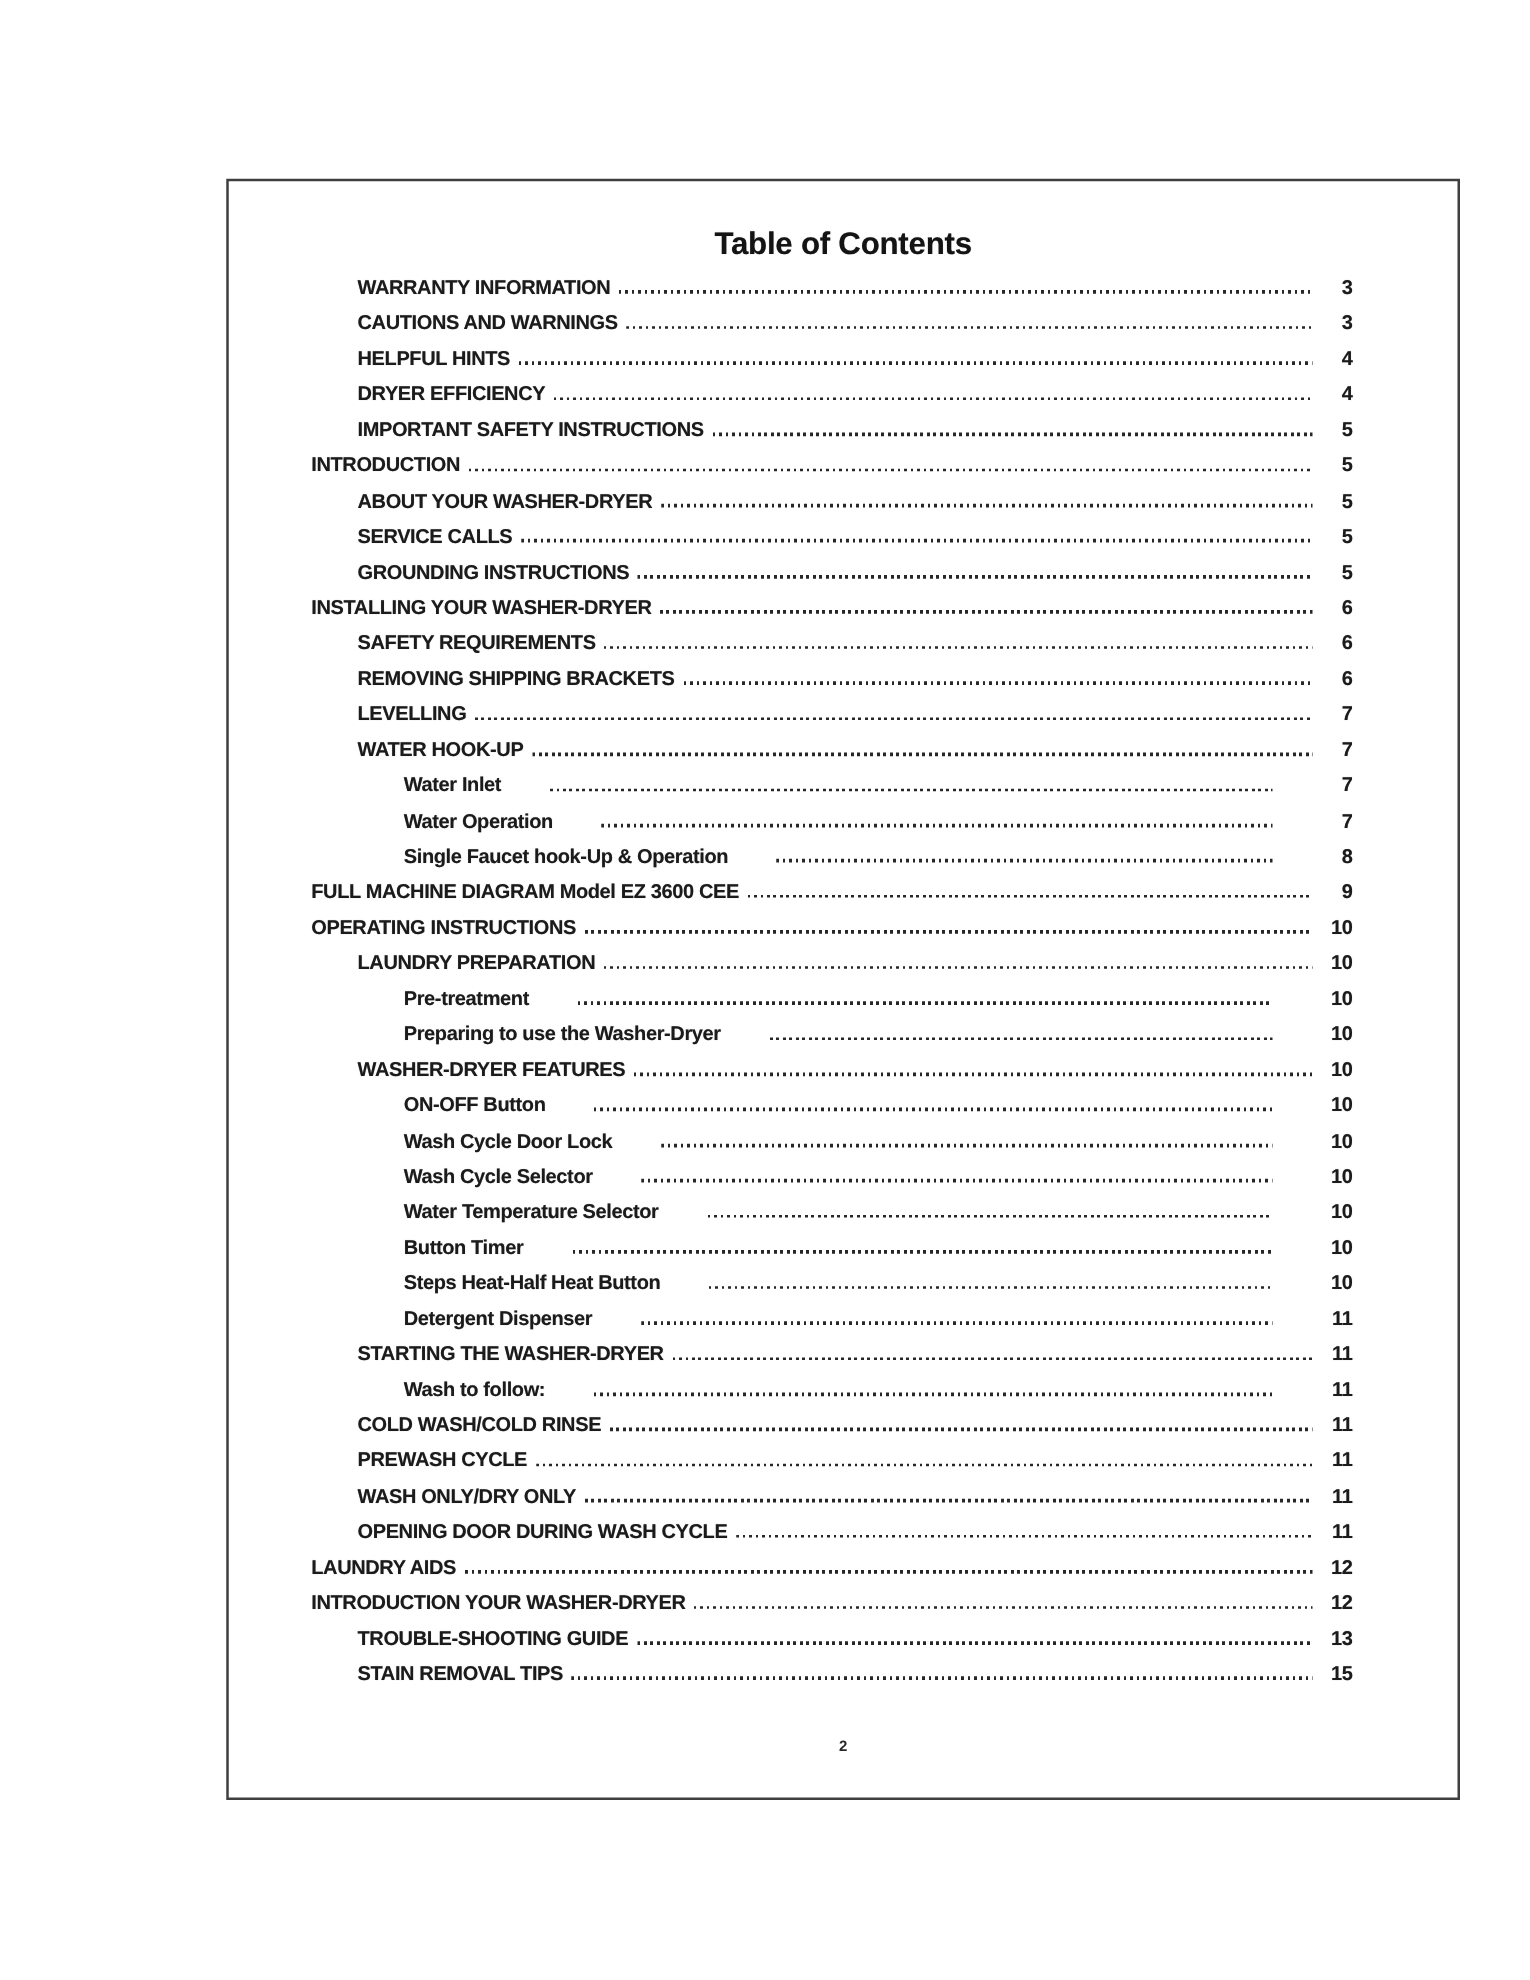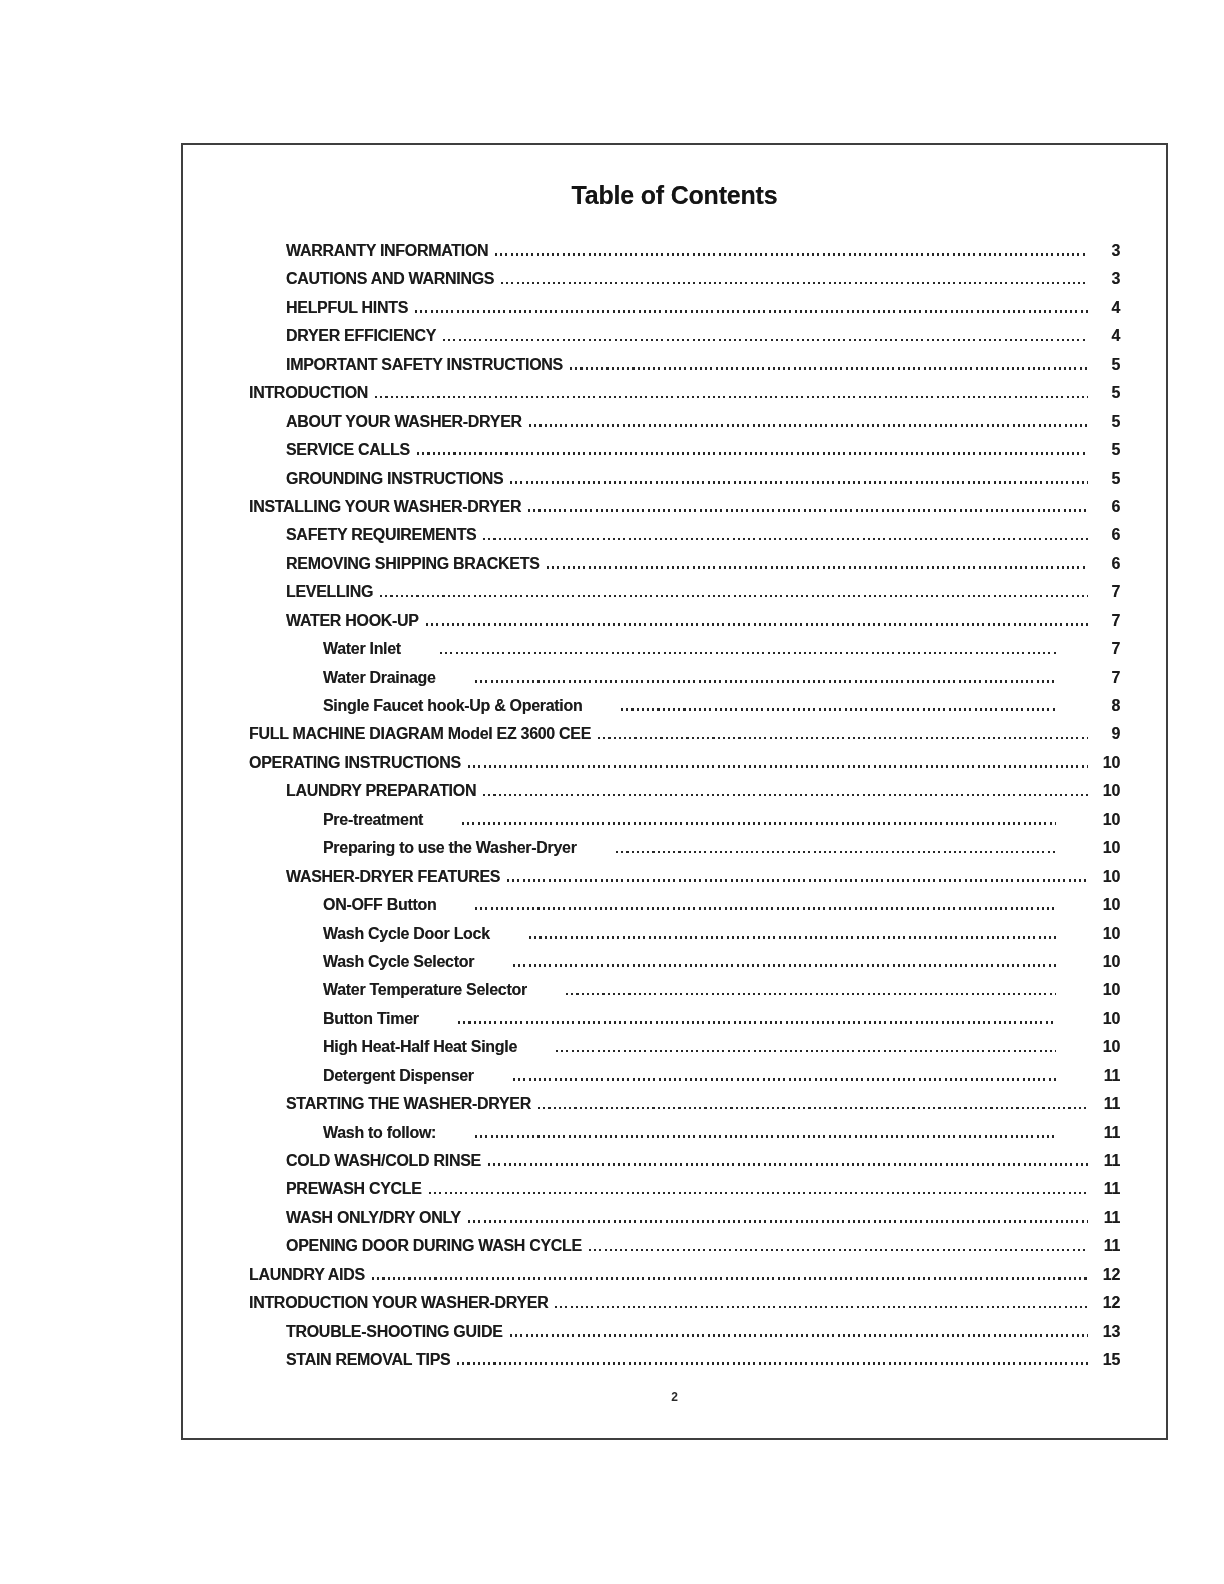--- a/index.html
+++ b/index.html
@@ -28,23 +28,23 @@
   .toc-title {
     margin: 36px 0 0 0;
     text-align: center;
     font-size: 25px;
     font-weight: 700;
     color: #141414;
     letter-spacing: -0.2px;
     text-shadow: 0 0 0.6px rgba(20,20,20,0.55);
   }
   .toc {
-    margin-top: 32px;
+    margin-top: 12px;
     padding-left: 66px;
-    padding-right: 46px;
+    padding-right: 84px;
   }
   .toc-row {
     display: flex;
     align-items: baseline;
     height: 28.45px;
     font-size: 16px;
     font-weight: 700;
     color: #1b1b1b;
     letter-spacing: -0.3px;
     white-space: nowrap;
@@ -156,21 +156,21 @@
         <span class="toc-label">WATER HOOK-UP</span>
         <span class="toc-leader"></span>
         <span class="toc-page">7</span>
       </div>
         <div class="toc-row lvl-2">
         <span class="toc-label">Water Inlet</span>
         <span class="toc-leader"></span>
         <span class="toc-page">7</span>
       </div>
         <div class="toc-row lvl-2">
-        <span class="toc-label">Water Drainage</span>
+        <span class="toc-label">Water Operation</span>
         <span class="toc-leader"></span>
         <span class="toc-page">7</span>
       </div>
         <div class="toc-row lvl-2">
         <span class="toc-label">Single Faucet hook-Up &amp; Operation</span>
         <span class="toc-leader"></span>
         <span class="toc-page">8</span>
       </div>
         <div class="toc-row lvl-0">
         <span class="toc-label">FULL MACHINE DIAGRAM Model EZ 3600 CEE</span>
@@ -221,21 +221,21 @@
         <span class="toc-label">Water Temperature Selector</span>
         <span class="toc-leader"></span>
         <span class="toc-page">10</span>
       </div>
         <div class="toc-row lvl-2">
         <span class="toc-label">Button Timer</span>
         <span class="toc-leader"></span>
         <span class="toc-page">10</span>
       </div>
         <div class="toc-row lvl-2">
-        <span class="toc-label">High Heat-Half Heat Single</span>
+        <span class="toc-label">Steps Heat-Half Heat Button</span>
         <span class="toc-leader"></span>
         <span class="toc-page">10</span>
       </div>
         <div class="toc-row lvl-2">
         <span class="toc-label">Detergent Dispenser</span>
         <span class="toc-leader"></span>
         <span class="toc-page">11</span>
       </div>
         <div class="toc-row lvl-1">
         <span class="toc-label">STARTING THE WASHER-DRYER</span>

